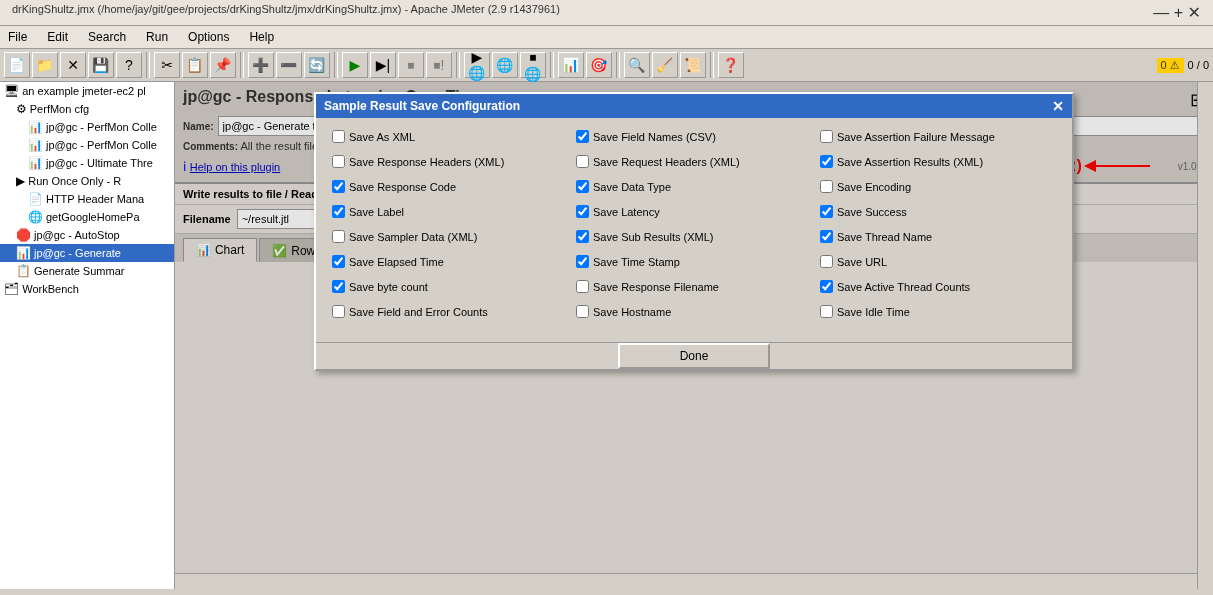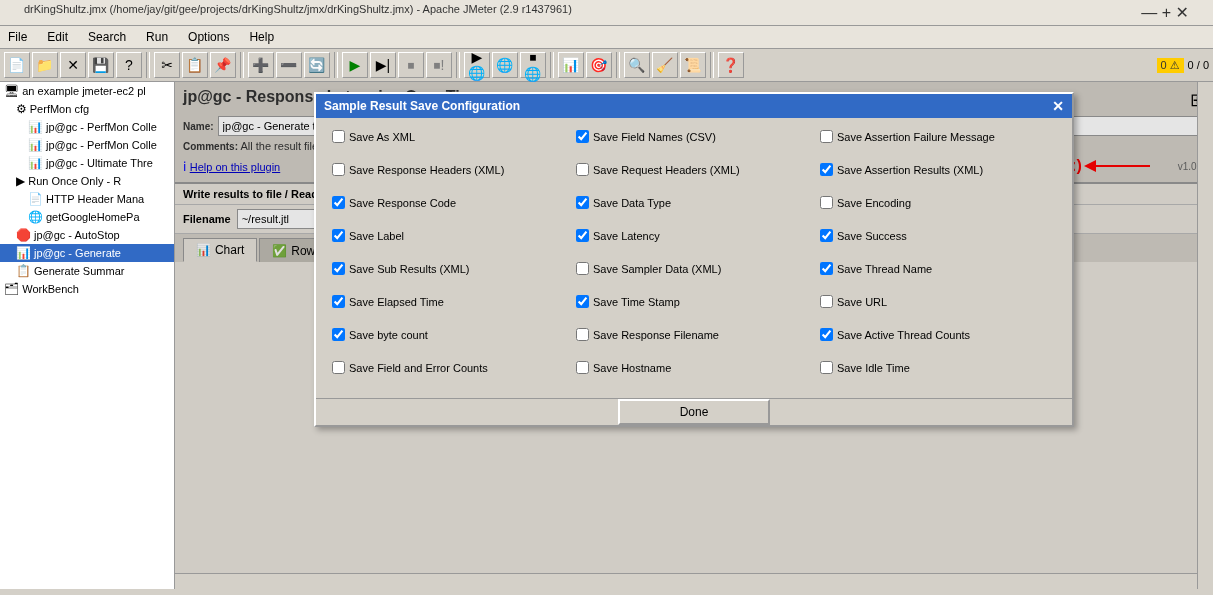--- a/index.html
+++ b/index.html
@@ -1,20 +1,20 @@
 <!DOCTYPE html>
 <html><head>
   <meta charset="utf-8">
   <style>
     * { box-sizing: border-box; margin: 0; padding: 0; }
     body { font-family: 'Arial', sans-serif; font-size: 12px; background: #d4d0c8; overflow: hidden; }
     
     .title-bar {
       background: #e8e4dc;
-      padding: 3px 24px;
+      padding: 3px 12px;
       font-size: 11px;
       color: #333;
       border-bottom: 1px solid #999;
       white-space: nowrap;
       overflow: hidden;
     }
     
     .menu-bar {
       background: #e8e4dc;
       padding: 2px 4px;
@@ -185,21 +185,21 @@
     .dialog-close {
       cursor: pointer;
       font-weight: bold;
       font-size: 14px;
       color: white;
     }
     .dialog-body { padding: 12px 16px; }
     .checkbox-grid {
       display: grid;
       grid-template-columns: 1fr 1fr 1fr;
-      gap: 20px 8px;
+      gap: 12px 8px;
       margin-bottom: 12px;
     }
     .checkbox-item {
       display: flex;
       align-items: center;
       gap: 4px;
       font-size: 11px;
     }
     .checkbox-item input[type=checkbox] { margin: 0; }
     .dialog-footer {
@@ -456,26 +456,26 @@
               </div>
               <div class="checkbox-item">
                 <input type="checkbox" checked="" style="">
                 <label>Save Latency</label>
               </div>
               <div class="checkbox-item">
                 <input type="checkbox" checked="" style="">
                 <label>Save Success</label>
               </div>
               <div class="checkbox-item">
+                <input type="checkbox" style="">
+                <label>Save Sampler Data (XML)</label>
+              </div>
+              <div class="checkbox-item">
                 <input type="checkbox" checked="" style="">
                 <label>Save Sub Results (XML)</label>
-              </div>
-              <div class="checkbox-item">
-                <input type="checkbox" style="">
-                <label>Save Sampler Data (XML)</label>
               </div>
               <div class="checkbox-item">
                 <input type="checkbox" checked="" style="">
                 <label>Save Thread Name</label>
               </div>
               <div class="checkbox-item">
                 <input type="checkbox" checked="" style="">
                 <label>Save Elapsed Time</label>
               </div>
               <div class="checkbox-item">

